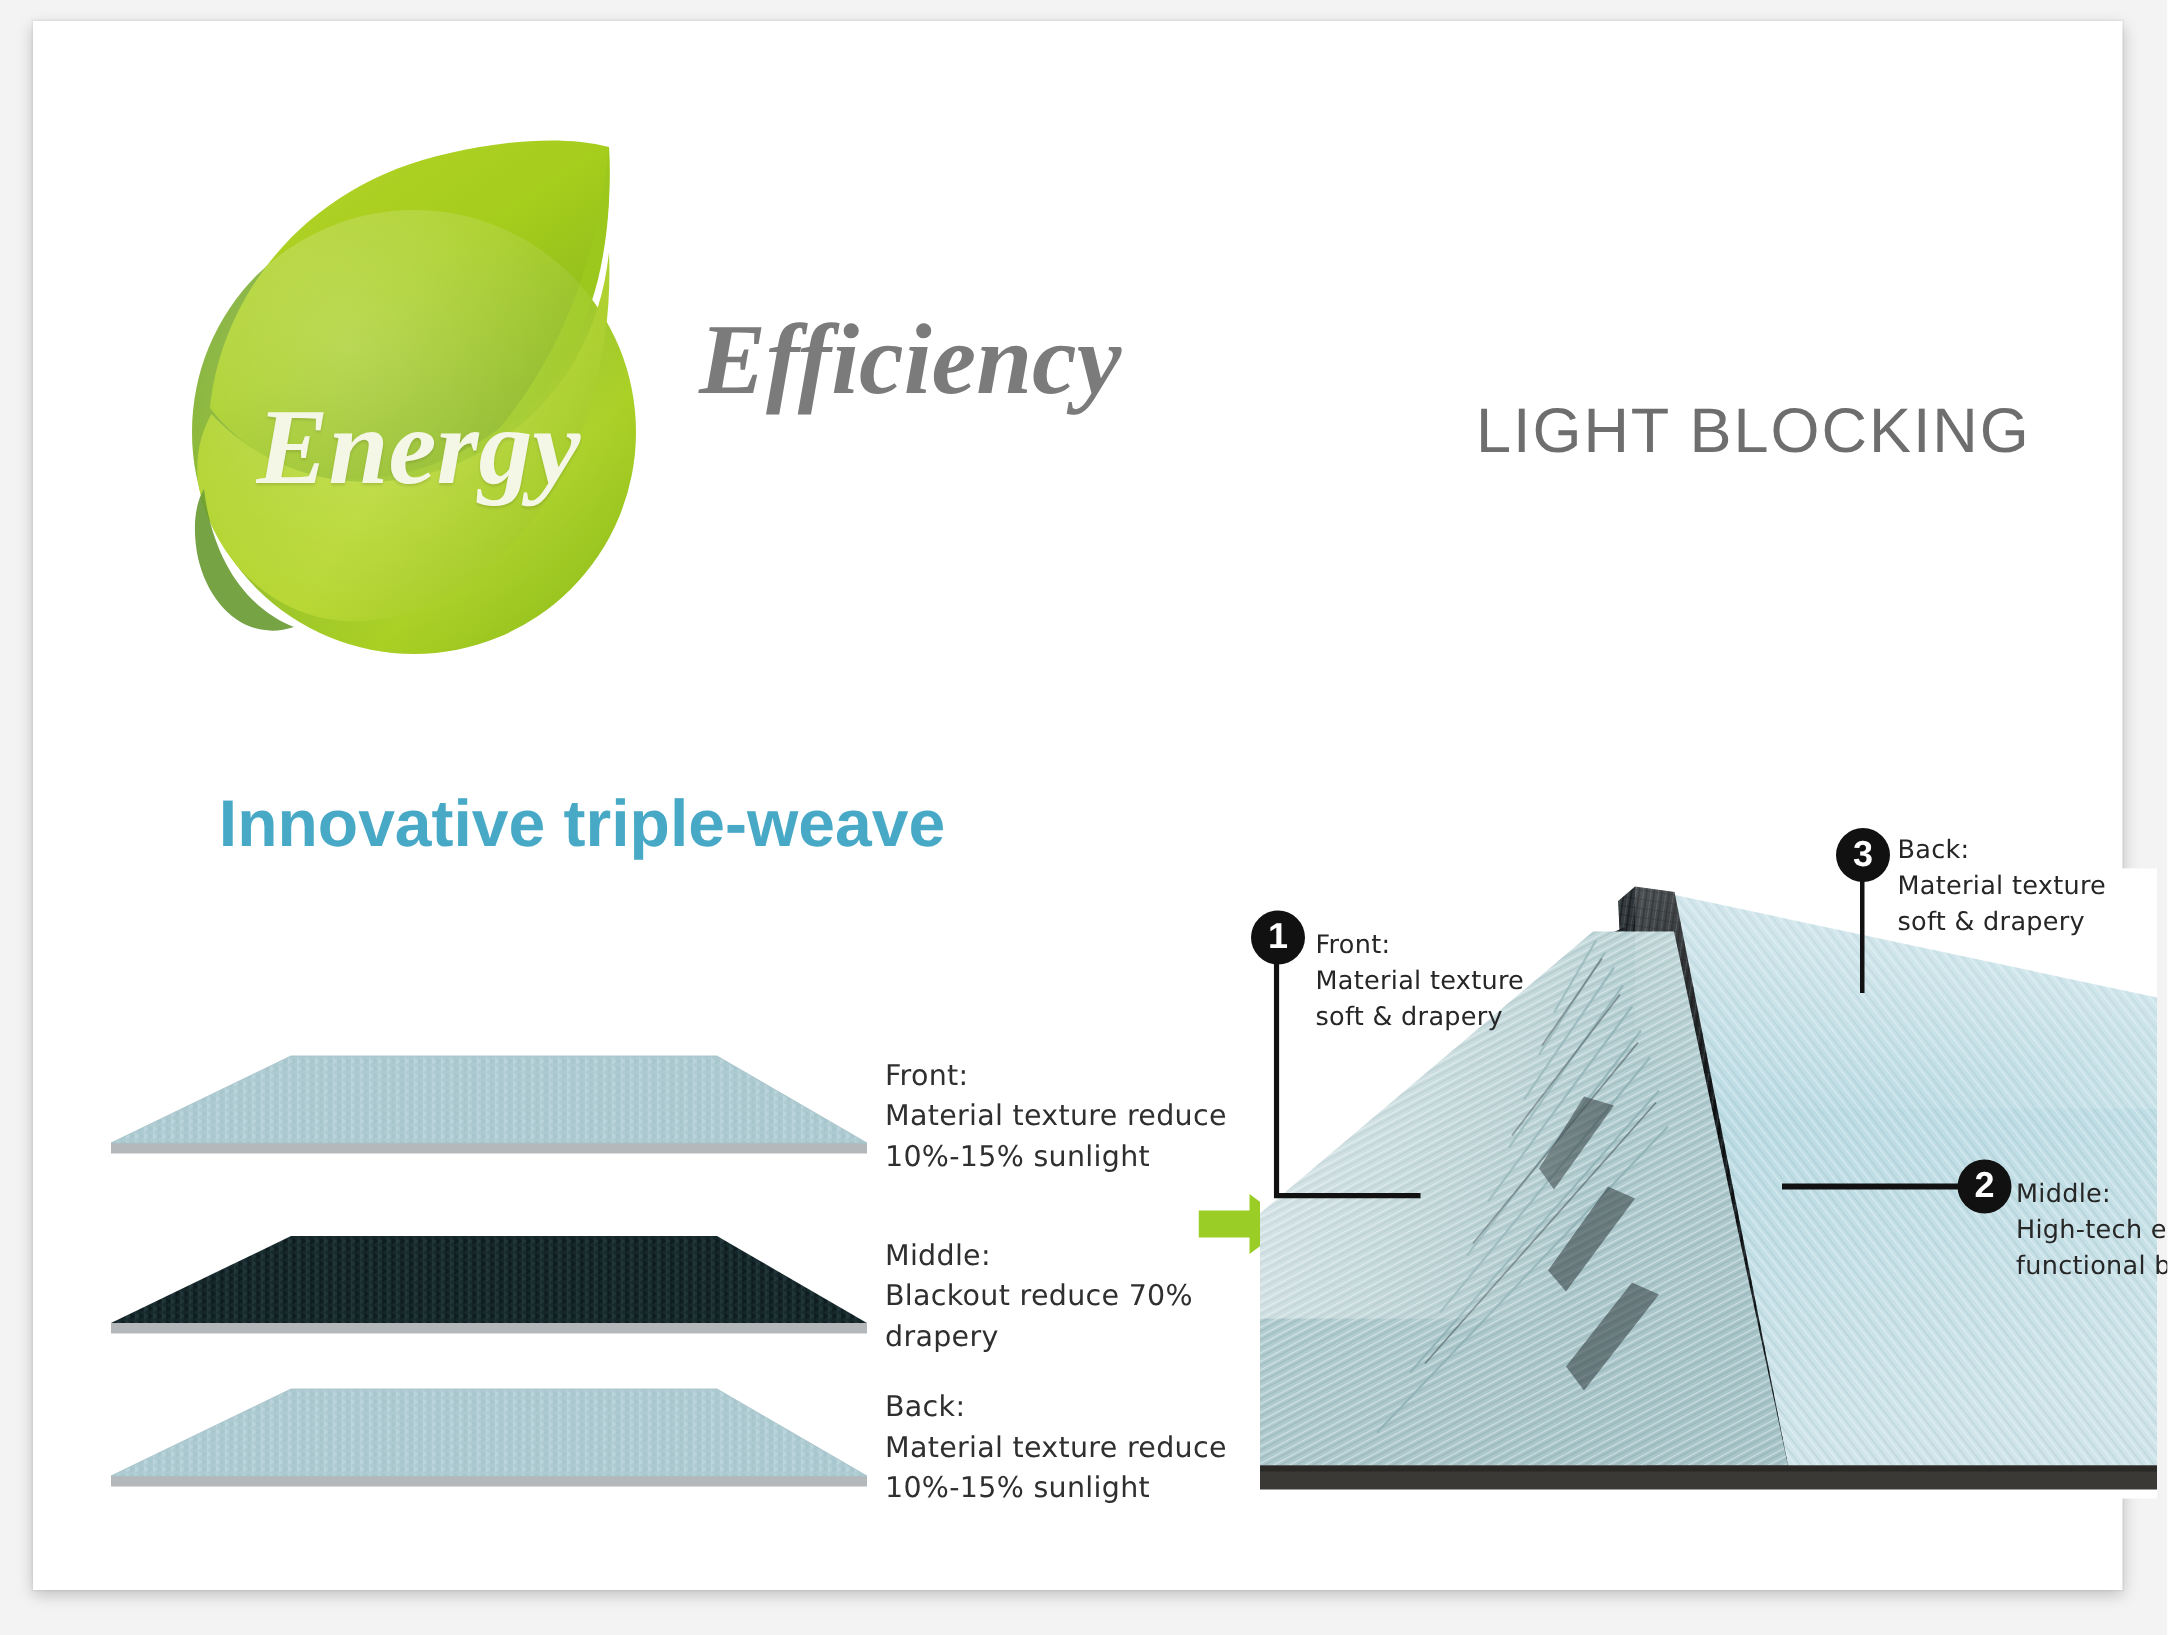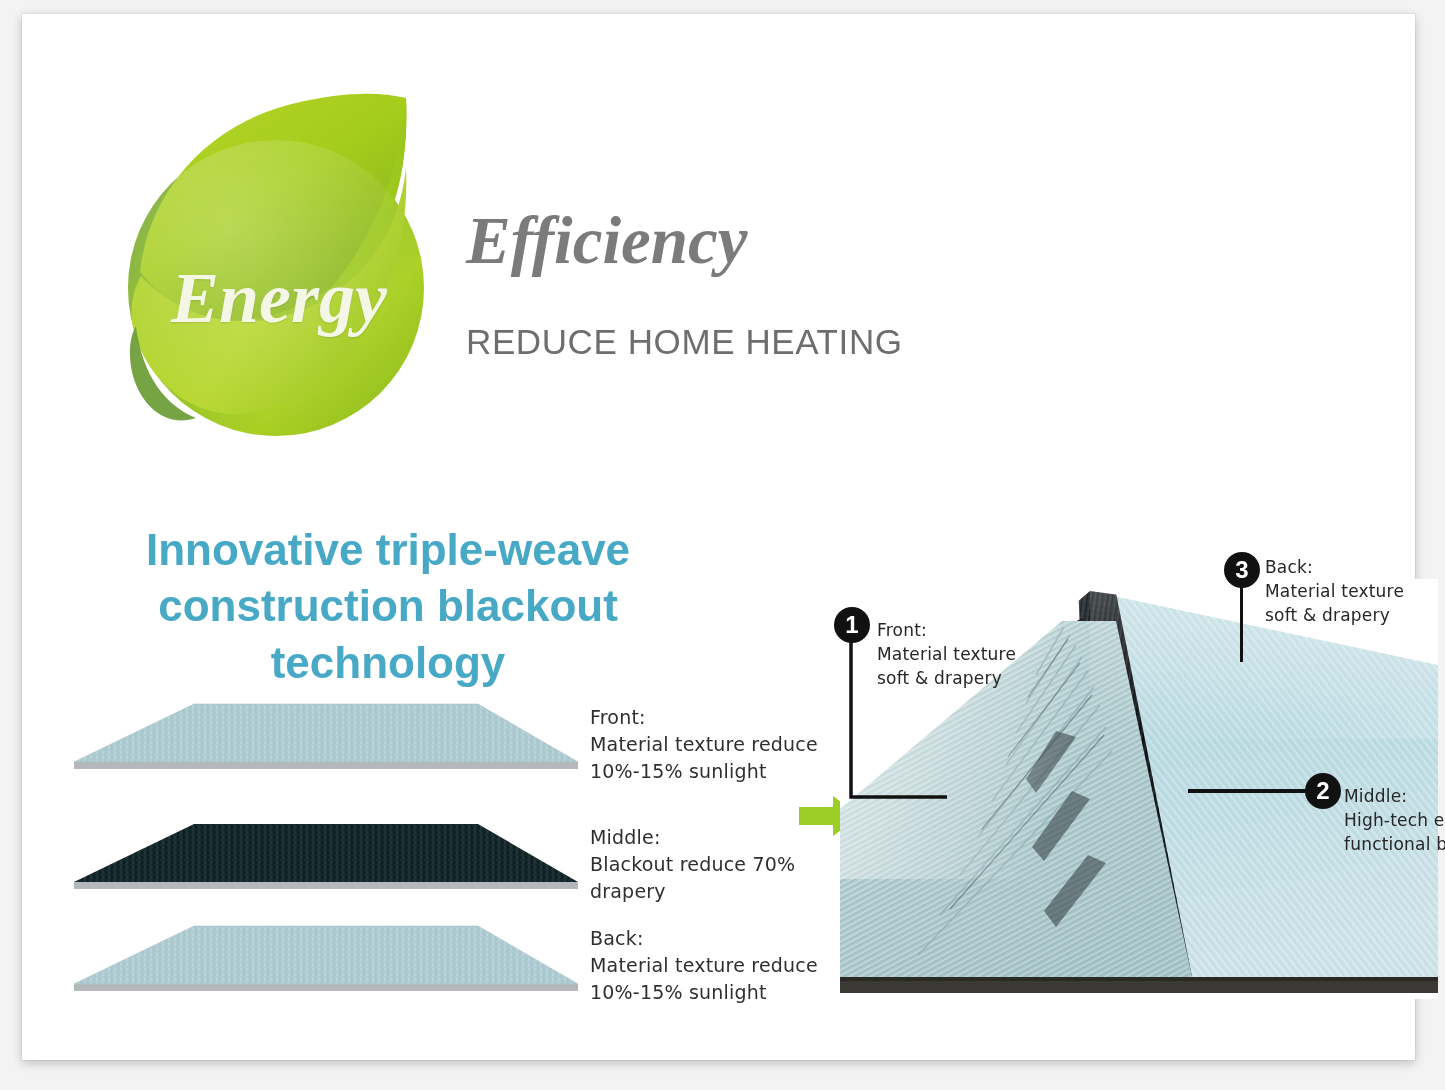--- a/index.html
+++ b/index.html
@@ -234,29 +234,28 @@
 
         <path d="M26 250 C32 300 56 330 86 342 C56 352 30 330 22 296 C18 276 20 260 26 250 Z" fill="#5e9322" opacity="0.85"></path>
         <circle cx="166" cy="212" r="148" fill="url(#gShine)"></circle>
       </svg>
       <div id="logo-text">Energy</div>
     </div>
 
     <div id="efficiency">Efficiency</div>
 
     <div id="reduce-lines">
-      <span class="ln">REDUCE HOME HEATING</span>
     </div>
 
     <div id="right-claims">
+      <span class="ln">LIGHT  BLOCKING</span>
     </div>
 
     <div id="blue-heading">
       <span class="ln">Innovative triple-weave</span>
-      <span class="ln">construction blackout technology</span>
     </div>
 
     <div class="layer-slab" id="layer-front">
       <svg viewBox="0 0 520 76" xmlns="http://www.w3.org/2000/svg">
         <defs>
           <pattern id="wv1" width="6" height="5" patternUnits="userSpaceOnUse">
             <rect width="6" height="5" fill="#aecbd2"></rect>
             <path d="M0 0 L3 2.5 L0 5 Z" fill="#bcd6dc" opacity="0.75"></path>
             <path d="M3 0 L6 2.5 L3 5 Z" fill="#9fc0c8" opacity="0.5"></path>
           </pattern>

